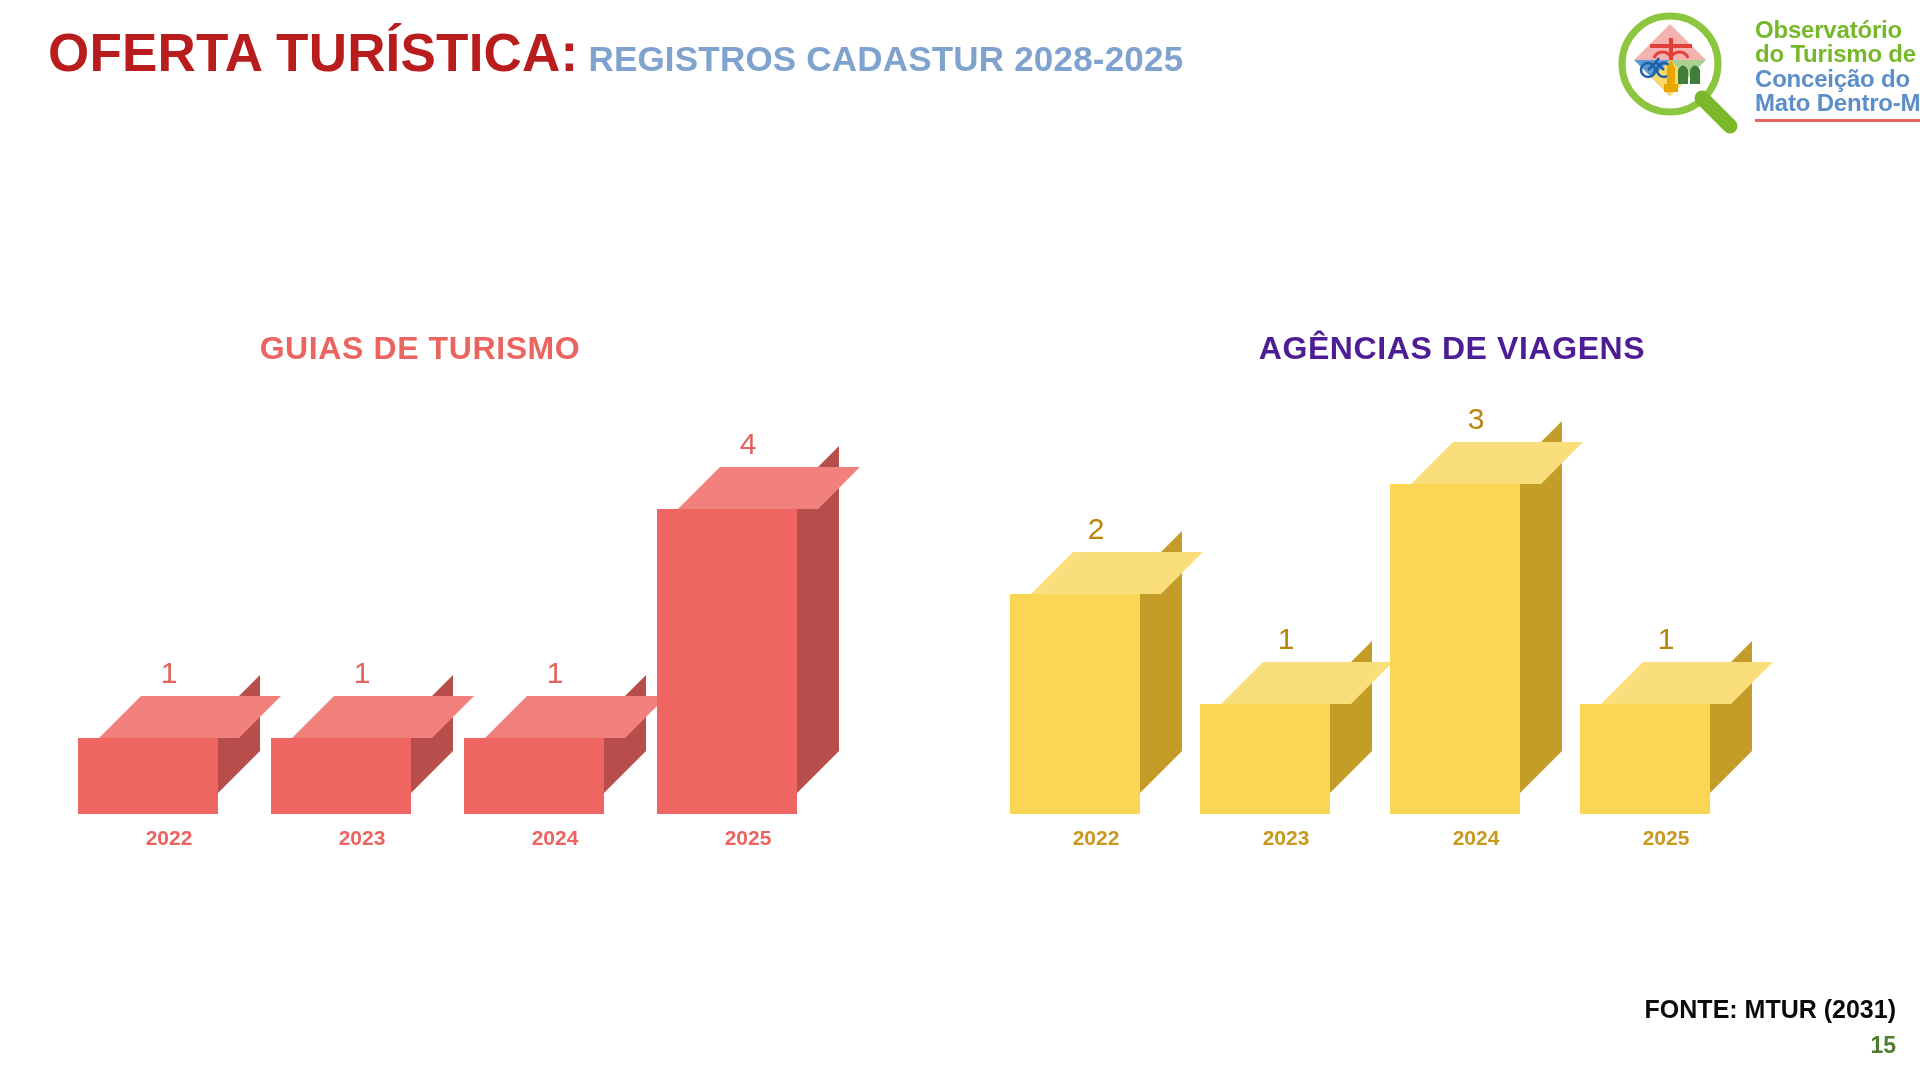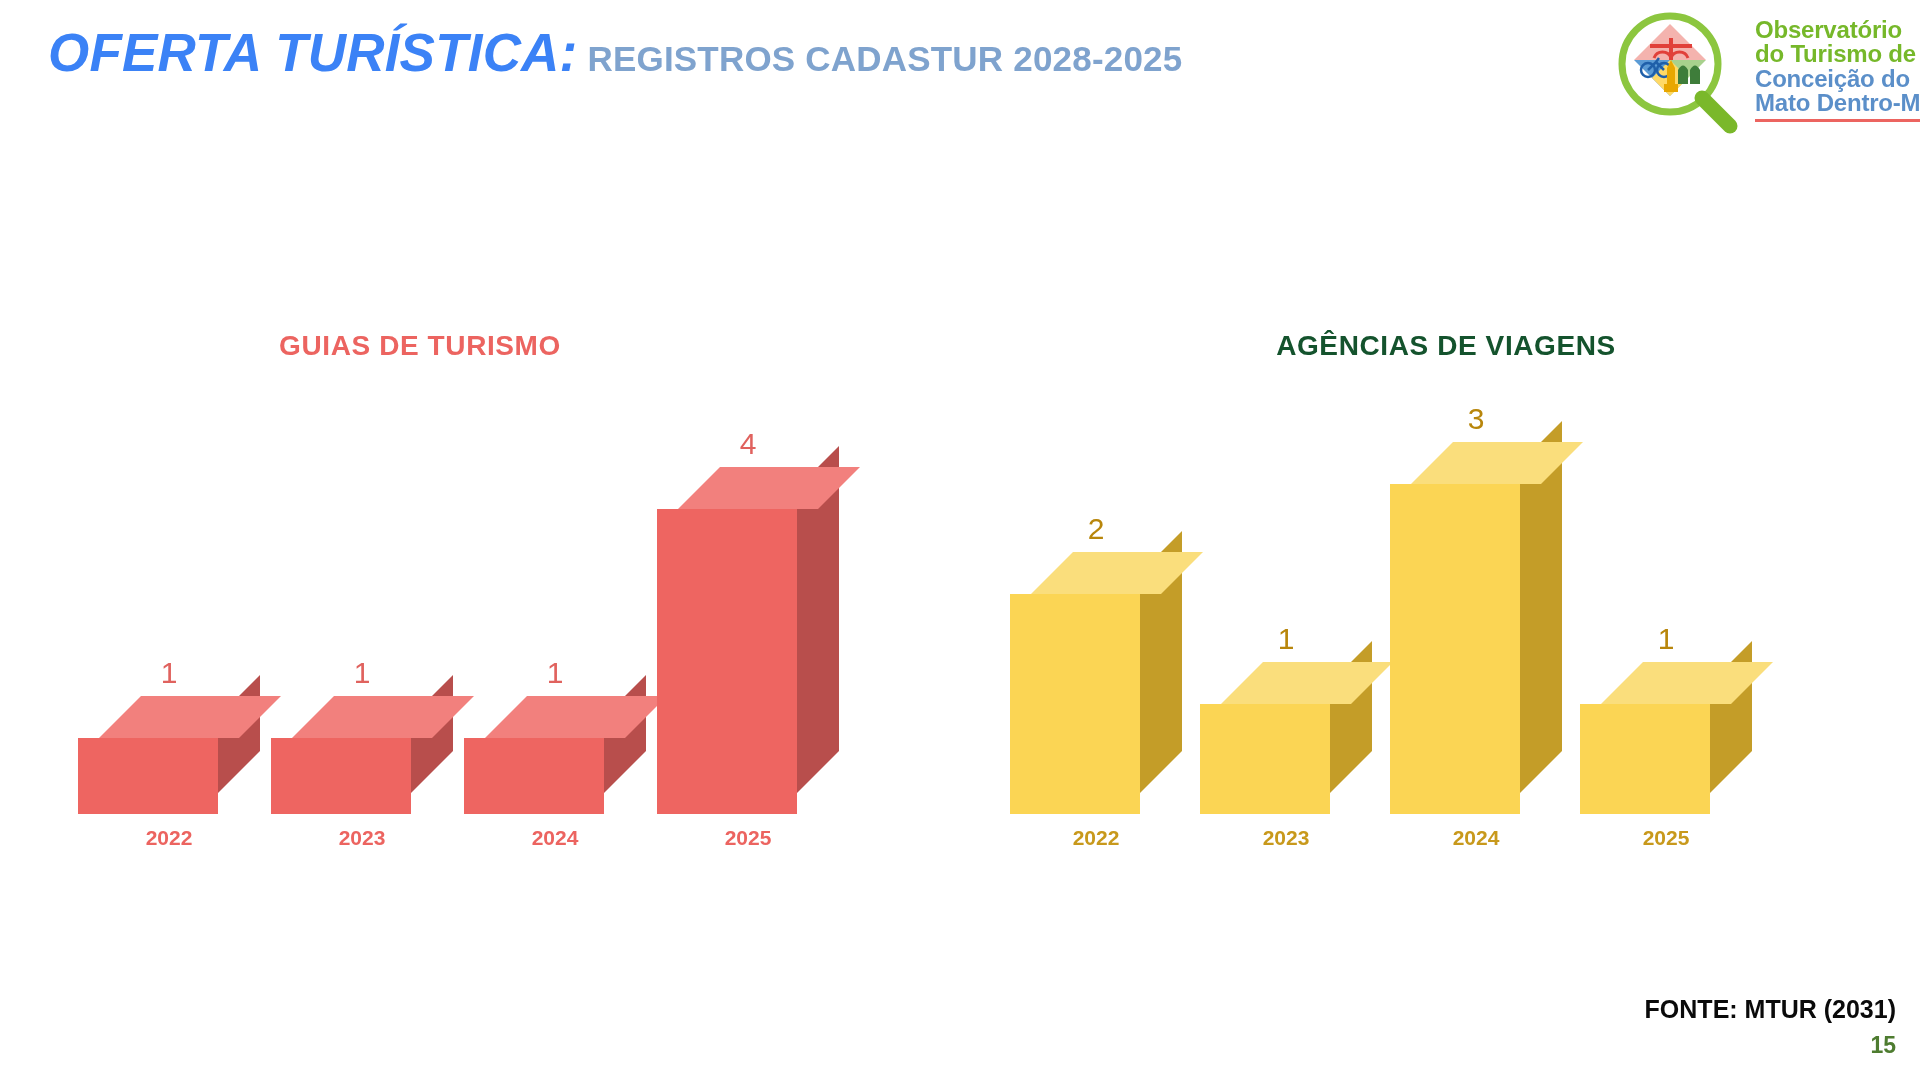--- a/index.html
+++ b/index.html
@@ -24,23 +24,22 @@
   }
   .title-block {
     position: absolute;
     left: 48px;
     top: 22px;
     white-space: nowrap;
   }
   .title-main {
     font-size: 53px;
     font-weight: bold;
-    color: #3b82f6;
+    color: #b91c1c;
     letter-spacing: 0.2px;
-    font-style: italic;
   }
   .title-sub {
     font-size: 35px;
     font-weight: bold;
     color: #7FA3CE;
     letter-spacing: 0.2px;
     margin-left: 10px;
   }
 
   
@@ -85,27 +84,27 @@
     height: 570px;
   }
   .chart-left  { left: 40px;  width: 840px; }
   .chart-right { left: 980px; width: 880px; }
 
   .chart-title {
     position: absolute;
     top: 0;
     width: 100%;
     text-align: center;
-    font-size: 28px;
+    font-size: 32px;
     font-weight: bold;
     letter-spacing: 0.6px;
     white-space: nowrap;
   }
   .chart-left  .chart-title { color: #EC6460; left: -40px; }
-  .chart-right .chart-title { color: #14532d; left: 26px; }
+  .chart-right .chart-title { color: #4c1d95; left: 32px; }
 
   .plot {
     position: absolute;
     left: 0;
     top: 40px;
     width: 100%;
     height: 480px;
   }
 
   

